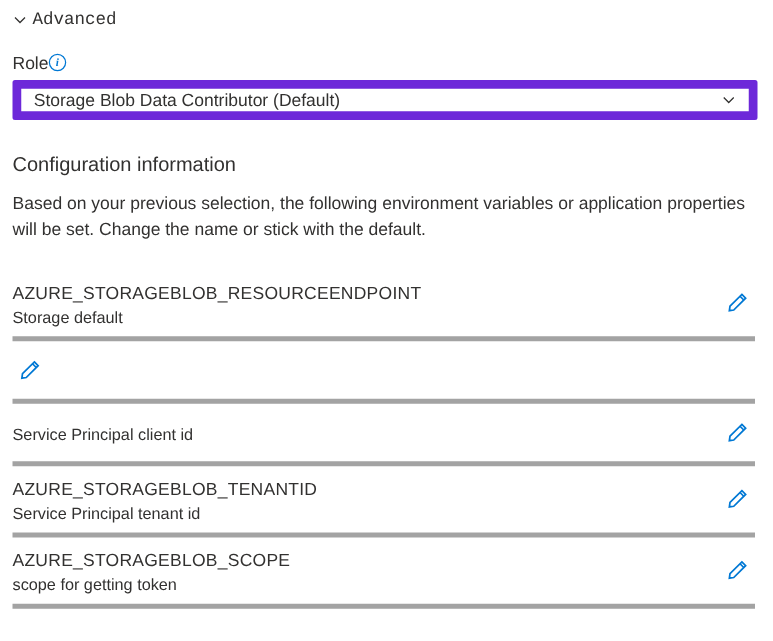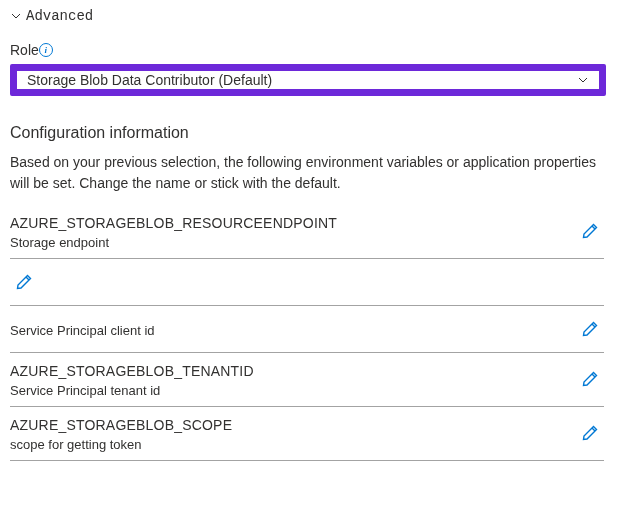--- a/index.html
+++ b/index.html
@@ -64,30 +64,30 @@
     .select-chevron svg { display: block; }
     .section-title {
       font-size: 16px;
       color: #323130;
       margin-bottom: 10px;
     }
     .section-desc {
       font-size: 14px;
       color: #323130;
       line-height: 1.5;
-      margin-bottom: 11px;
+      margin-bottom: 22px;
       max-width: 590px;
     }
     .config-list { width: 594px; }
     .config-row {
       display: flex;
       align-items: center;
       justify-content: space-between;
       padding: 10px 0 8px 0;
-      border-bottom: 1px solid #a3a3a3;
+      border-bottom: 4px solid #a3a3a3;
     }
     .config-text { display: flex; flex-direction: column; gap: 4px; }
     .config-name {
       font-size: 14px;
       color: #323130;
       letter-spacing: 0.2px;
     }
     .config-desc {
       font-size: 13px;
       color: #323130;
@@ -130,21 +130,21 @@
 </div>
 
 <div class="section-title">Configuration information</div>
 <div class="section-desc">Based on your previous selection, the following environment variables or application properties will be set. Change the name or stick with the default.</div>
 
 <div class="config-list">
 
   <div class="config-row">
     <div class="config-text">
       <div class="config-name">AZURE_STORAGEBLOB_RESOURCEENDPOINT</div>
-      <div class="config-desc">Storage endpoint</div>
+      <div class="config-desc">Storage default</div>
     </div>
     <div class="edit-btn">
       <span>
         <svg width="18" height="18" viewBox="0 0 18 18" fill="none" stroke-width="1.4">
             <path d="M12.5 2.5 L15.5 5.5 L6 15 L2.5 15.5 L3 12 Z"></path>
             <path d="M11 4 L14 7"></path>
           </svg>
       </span>
     </div>
   </div>

